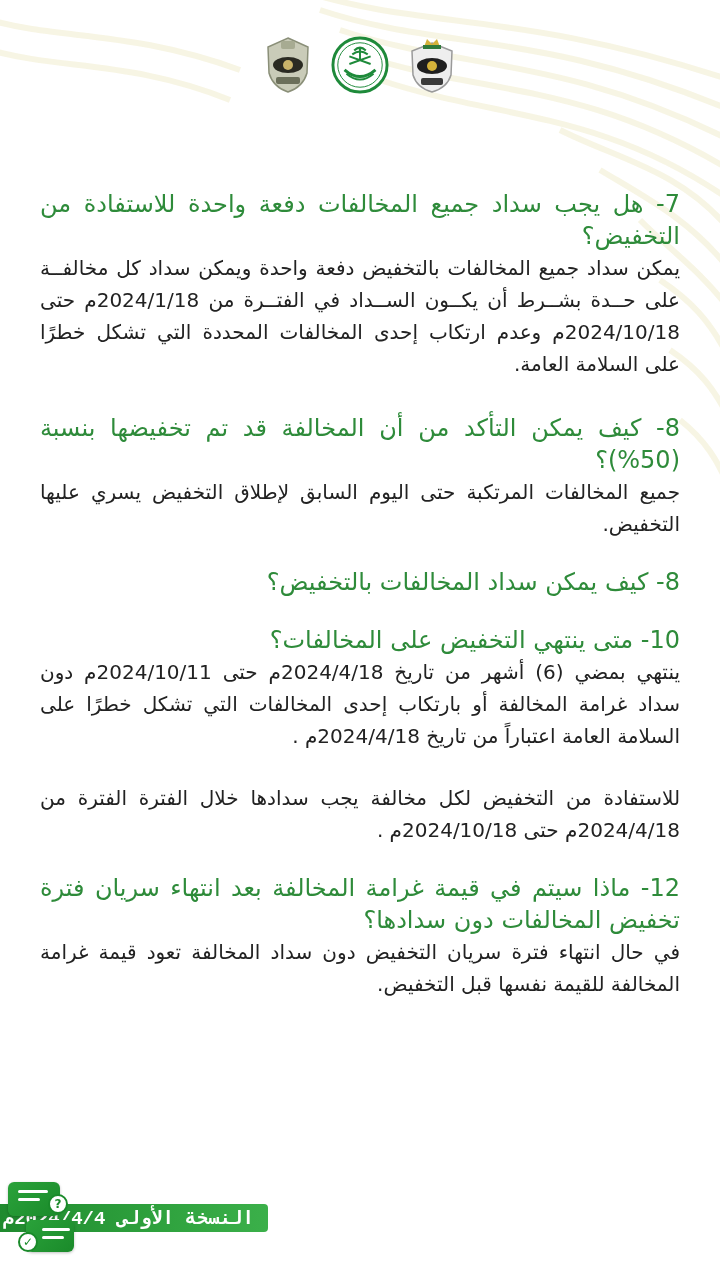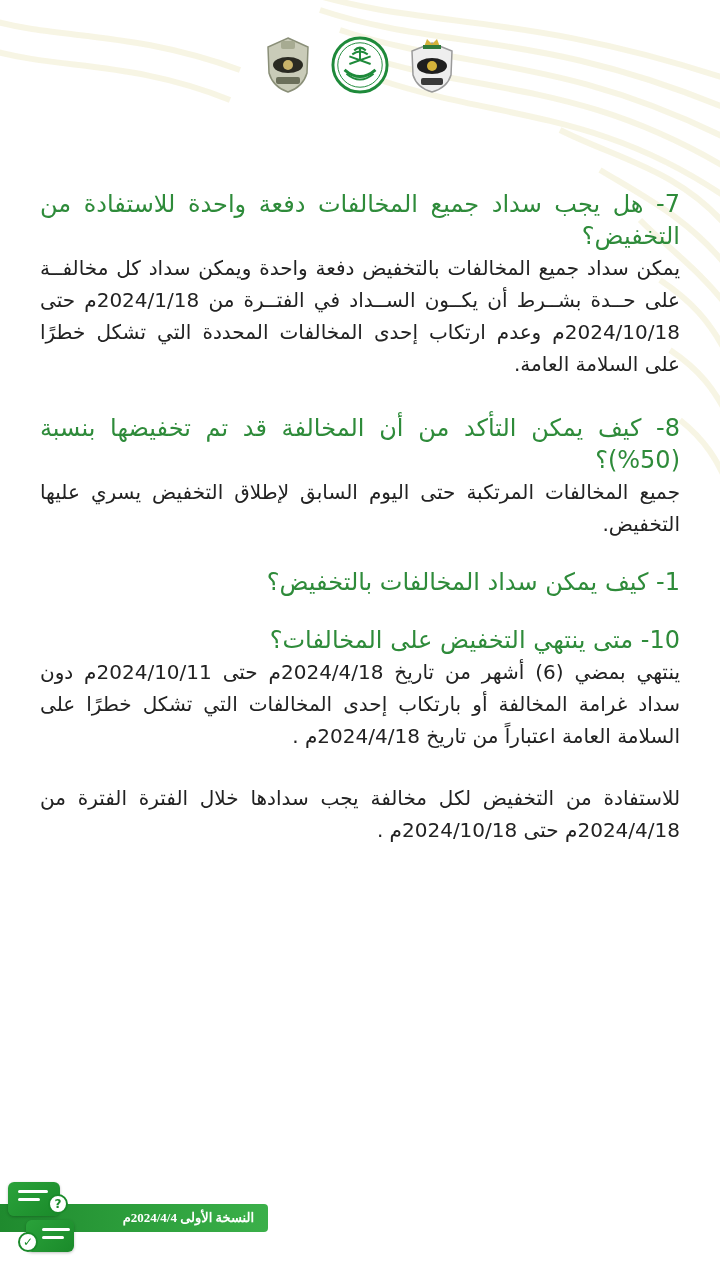--- a/index.html
+++ b/index.html
@@ -42,22 +42,22 @@
     direction:ltr;
   }
   .version-bar {
     position:absolute; left:0; top:22px; width:268px; height:28px;
     background:linear-gradient(90deg,#1f8a2e 0%, #2fa23e 60%, #3bb04a 100%);
     border-radius:0 4px 4px 0;
     display:flex; align-items:center; justify-content:flex-end; padding-right:14px;
     box-sizing:border-box;
   }
   .version-text {
-    color:#ffffff; font-size:13px; font-weight:bold; direction:rtl;
-    font-family:Liberation Serif, serif;
+    color:#ffffff; font-size:19px; font-weight:bold; direction:rtl;
+    font-family:Liberation Mono, monospace;
   }
   .bubble {
     position:absolute; background:linear-gradient(135deg,#2aa23a,#1a8a2a);
     border-radius:6px; box-shadow:0 1px 3px rgba(0,0,0,0.25);
   }
   .bubble .line { position:absolute; height:3px; background:#ffffff; border-radius:2px; left:10px; }
   .bubble-q { left:8px; top:0px; width:52px; height:34px; }
   .bubble-c { left:26px; top:38px; width:48px; height:32px; }
   .circle-icon {
     position:absolute; width:20px; height:20px; border-radius:50%;
@@ -122,28 +122,32 @@
 <div class="content">
   <div class="faq" data-idx="7">
     <p class="q">7- هل يجب سداد جميع المخالفات دفعة واحدة  للاستفادة من التخفيض؟</p>
     <p class="a">يمكن سداد جميع المخالفات بالتخفيض دفعة واحدة ويمكن سداد كل مخالفــة على حــدة بشــرط أن يكــون الســداد في الفتــرة من 2024/1/18م حتى 2024/10/18م وعدم ارتكاب إحدى المخالفات المحددة التي تشكل خطرًا على السلامة العامة.</p>
   </div>
   <div class="faq" data-idx="8">
     <p class="q">8- كيف يمكن التأكد من أن المخالفة قد تم تخفيضها بنسبة (50%)؟</p>
     <p class="a">جميع المخالفات المرتكبة حتى اليوم السابق لإطلاق التخفيض يسري عليها التخفيض.</p>
   </div>
   <div class="faq" data-idx="9">
-    <p class="q">1- كيف يمكن سداد المخالفات بالتخفيض؟</p>
+    <p class="q">8- كيف يمكن سداد المخالفات بالتخفيض؟</p>
   </div>
   <div class="faq" data-idx="10">
     <p class="q">10- متى ينتهي التخفيض على المخالفات؟</p>
     <p class="a">ينتهي بمضي (6) أشهر من تاريخ 2024/4/18م حتى 2024/10/11م دون سداد غرامة المخالفة أو بارتكاب إحدى المخالفات التي تشكل خطرًا على السلامة العامة اعتباراً من تاريخ 2024/4/18م .</p>
   </div>
   <div class="faq" data-idx="11">
     <p class="a">للاستفادة من التخفيض لكل مخالفة يجب سدادها خلال الفترة الفترة من 2024/4/18م حتى 2024/10/18م .</p>
+  </div>
+  <div class="faq" data-idx="12">
+    <p class="q">12- ماذا سيتم في قيمة غرامة المخالفة بعد انتهاء سريان فترة تخفيض المخالفات دون سدادها؟</p>
+    <p class="a">في حال انتهاء فترة سريان التخفيض دون سداد المخالفة تعود قيمة غرامة المخالفة للقيمة نفسها قبل التخفيض.</p>
   </div>
 </div>
 
 <div class="footer">
   <div class="version-bar">
     <span class="version-text">النسخة الأولى 2024/4/4م</span>
   </div>
   <div class="bubble bubble-q">
     <span class="line" style="top:8px;width:30px;"></span>
     <span class="line" style="top:16px;width:22px;"></span>

